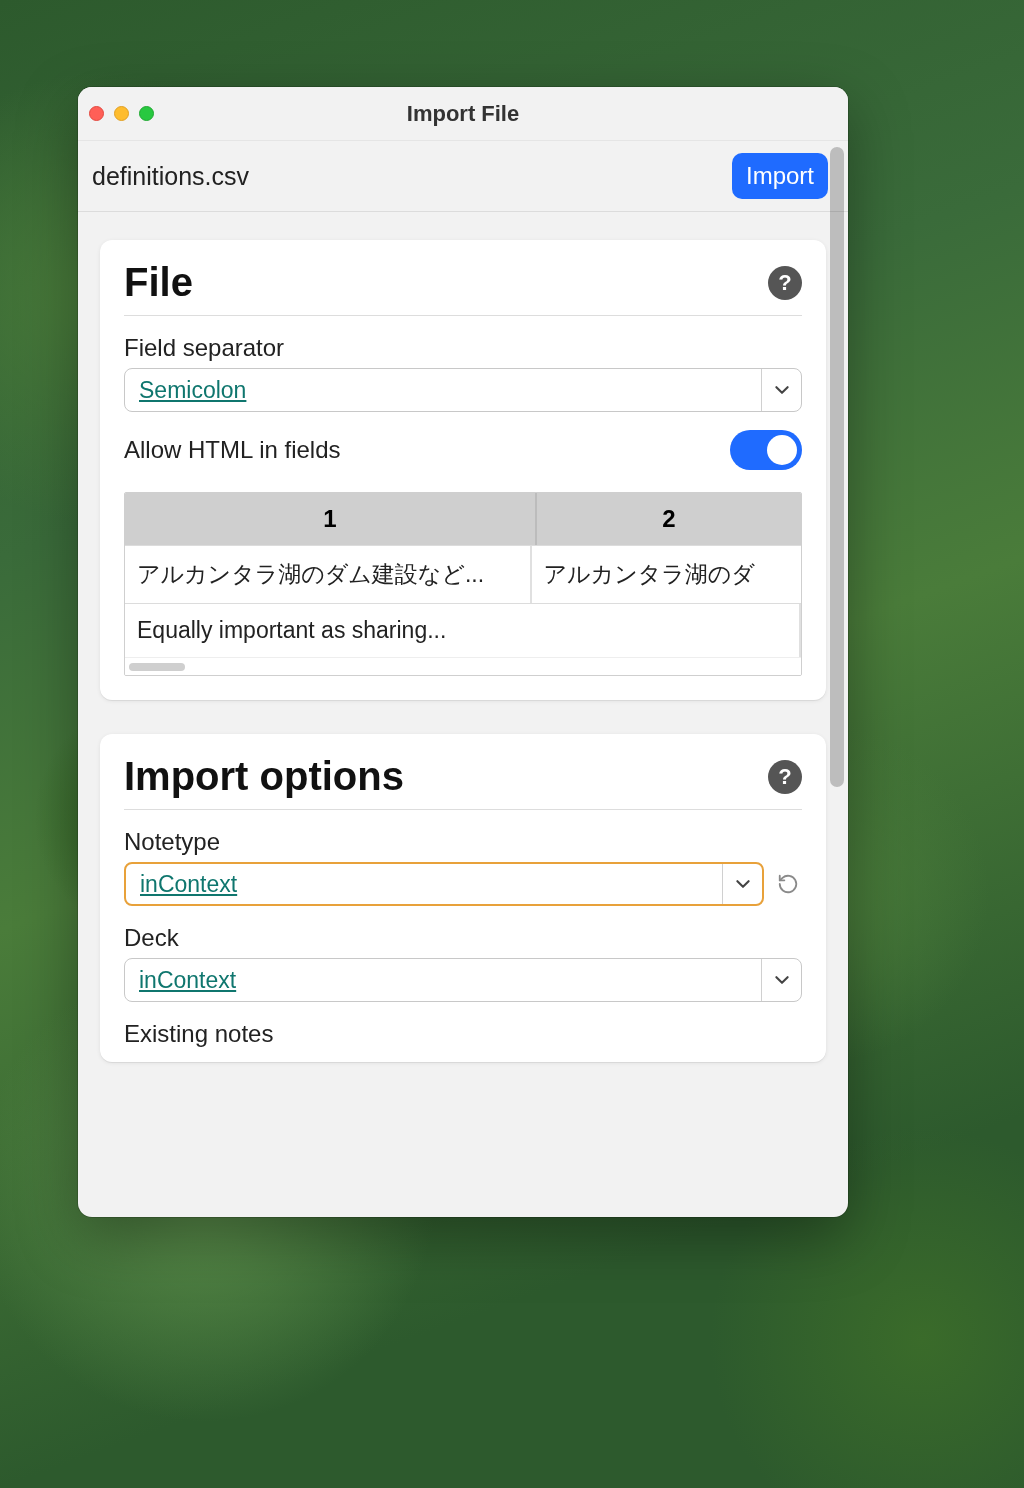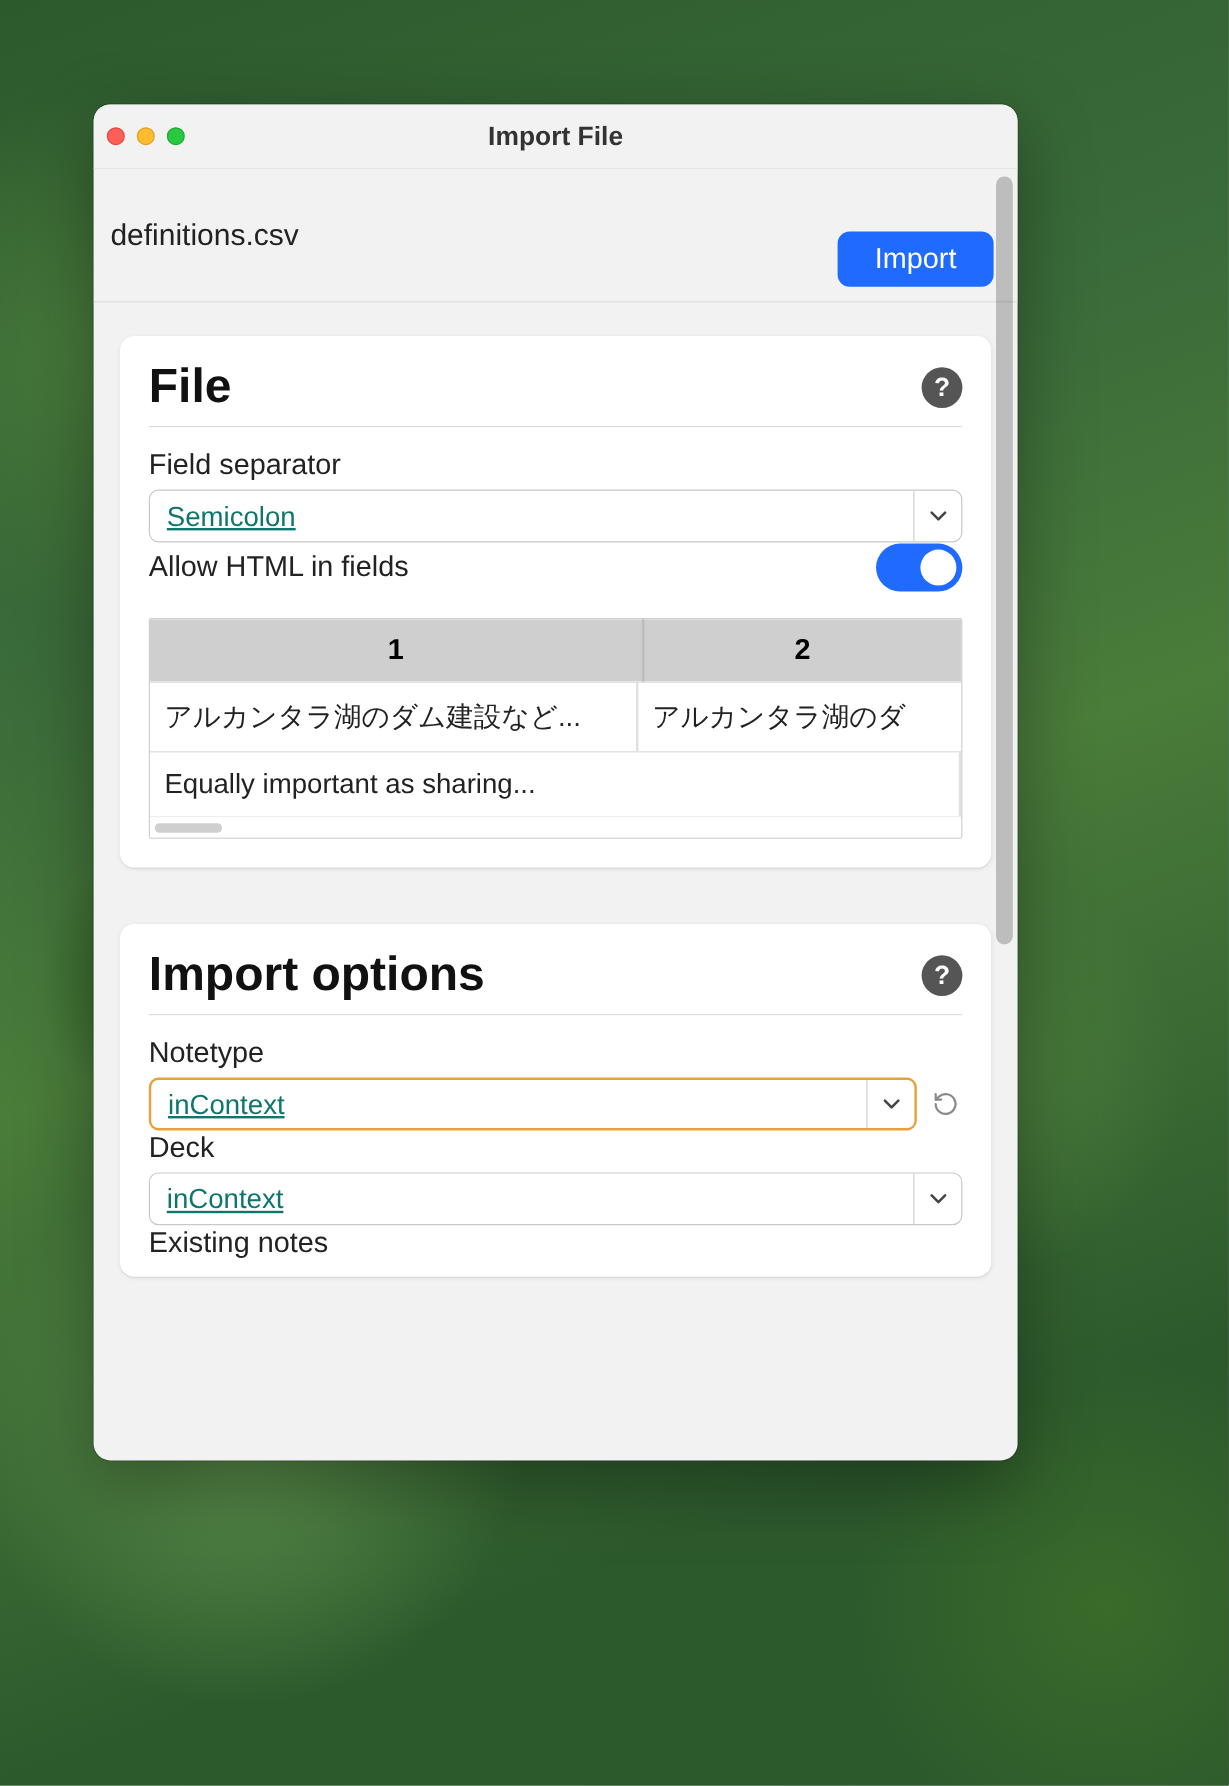--- a/index.html
+++ b/index.html
@@ -85,31 +85,30 @@
     padding: 12px 20px 12px 14px;
     border-bottom: 1px solid #dcdcdc;
     background: #f2f2f2;
   }
   .filename { font-size: 25px; color: #222; }
   .import-btn {
     background: #1f6bff;
     color: #fff;
     border: none;
     border-radius: 10px;
-    padding: 9px 31px;
+    padding: 9px 14px;
     font-size: 24px;
     font-weight: 500;
     cursor: pointer;
-    margin-top: 40px;
   }
   .cards-area {
     padding: 28px 22px 0 22px;
     display: flex;
     flex-direction: column;
-    gap: 47px;
+    gap: 34px;
   }
   .card {
     background: #fff;
     border-radius: 12px;
     box-shadow: 0 1px 0 rgba(0,0,0,0.06), 0 1px 4px rgba(0,0,0,0.08);
     padding: 20px 24px 24px 24px;
   }
   .card-header {
     display: flex;
     align-items: center;
@@ -121,21 +120,21 @@
   .card-title { font-size: 40px; font-weight: 800; color: #111; }
   .help-icon {
     width: 34px; height: 34px;
     border-radius: 50%;
     background: #555;
     color: #fff;
     display: flex; align-items: center; justify-content: center;
     font-weight: 800; font-size: 22px;
     cursor: pointer;
   }
-  .field-group { margin-bottom: 1px; }
+  .field-group { margin-bottom: 18px; }
   .field-label { font-size: 24px; color: #222; margin-bottom: 6px; }
   .select {
     width: 100%;
     height: 44px;
     border: 1px solid #c8c8c8;
     border-radius: 8px;
     display: flex;
     align-items: stretch;
     background: #fff;
     cursor: pointer;

